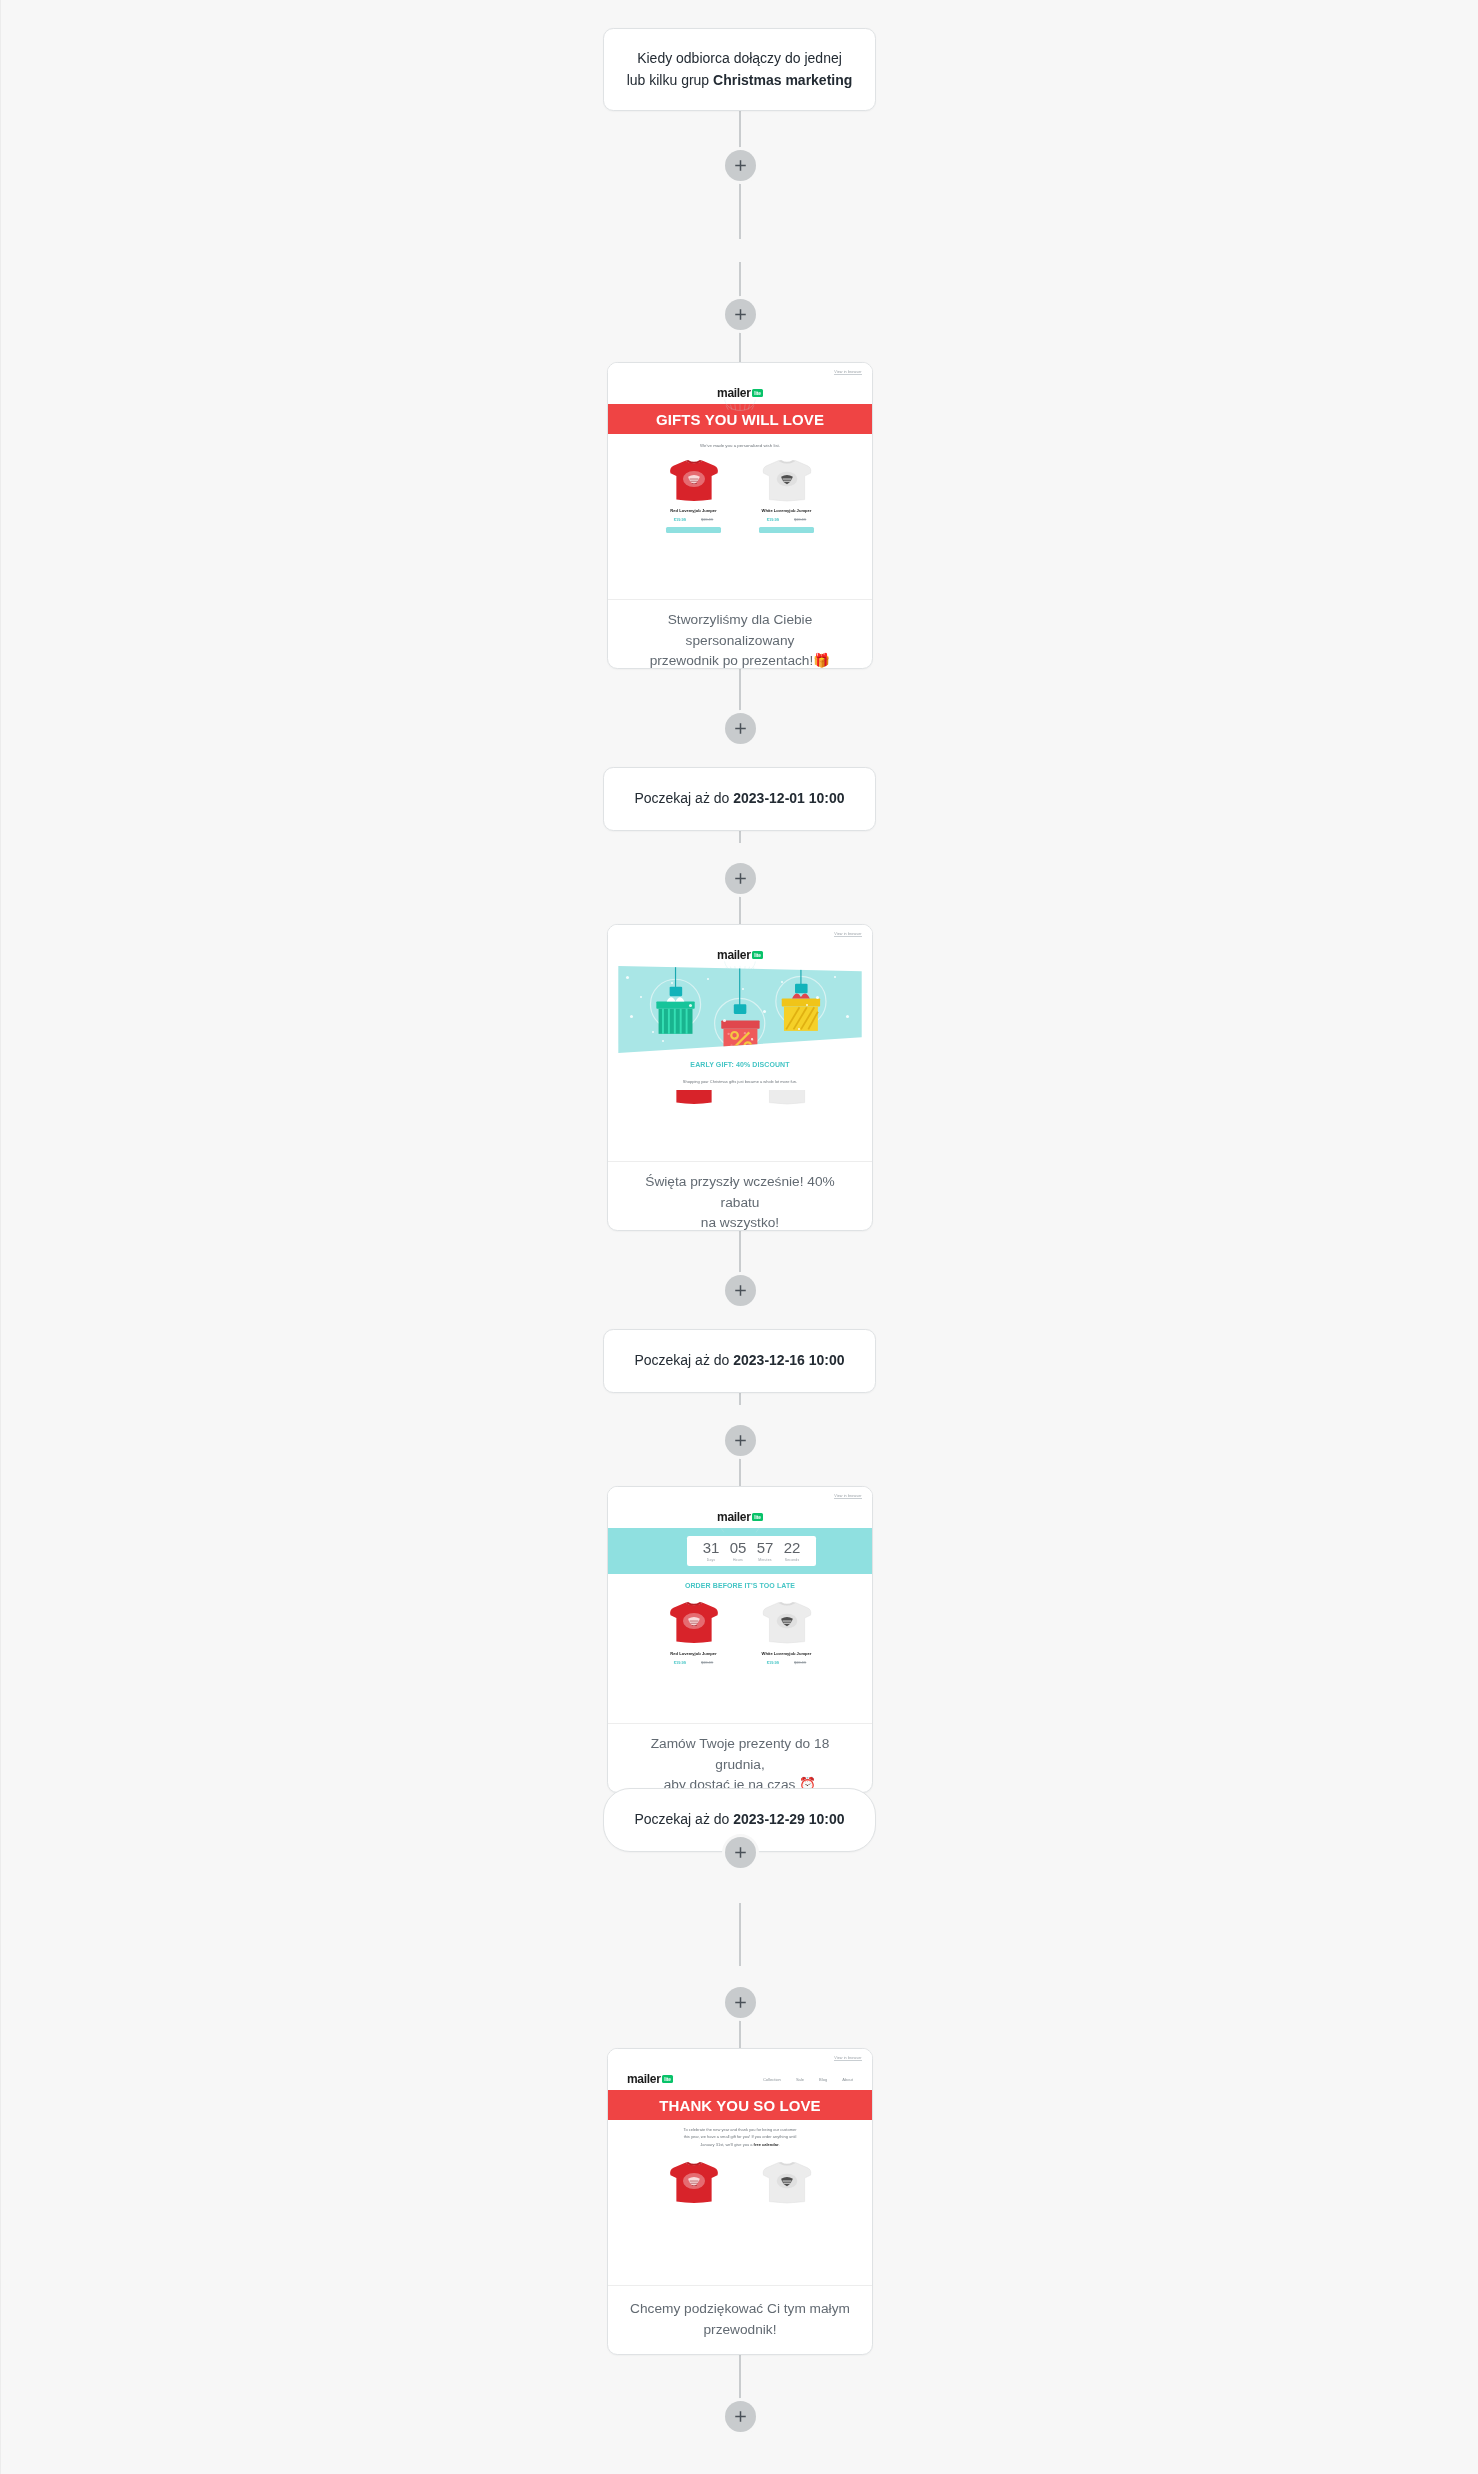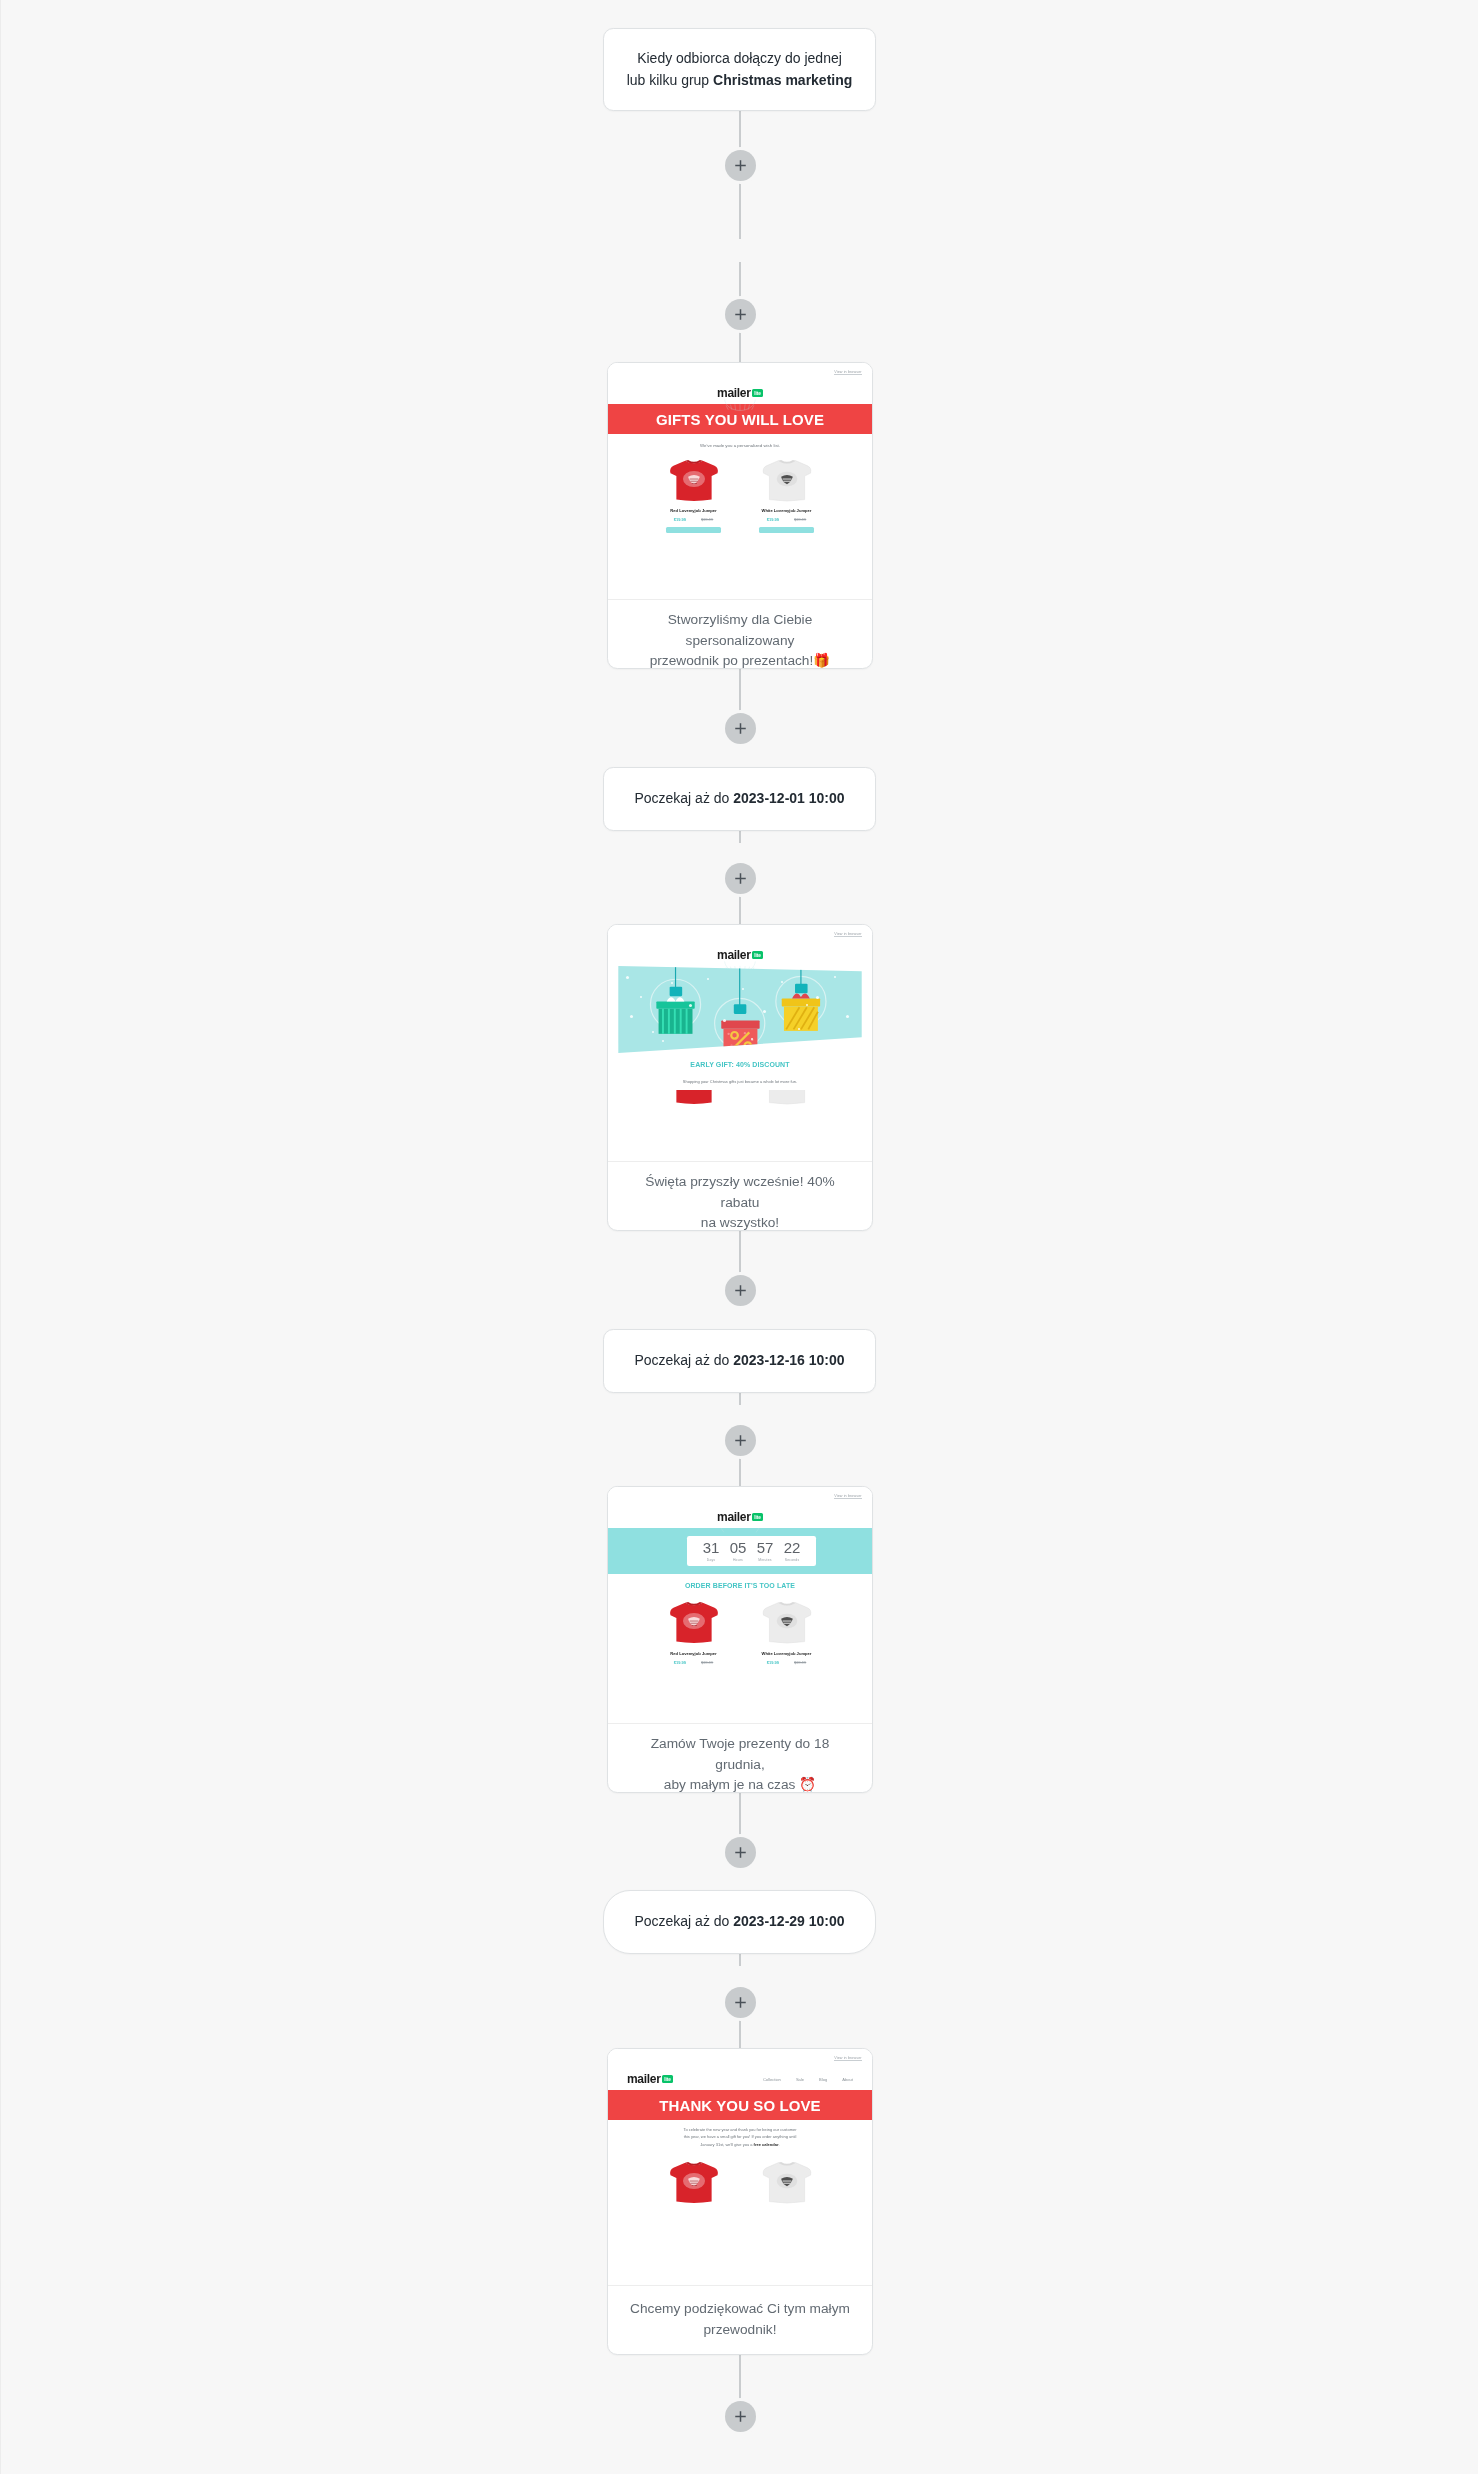--- a/index.html
+++ b/index.html
@@ -532,32 +532,32 @@
               <span class="price-new">$19.99</span>
               <span class="price-old">$39.99</span>
             </div>
           </div>
         </div>
       </div>
     </div>
     <div class="email-caption">
       <div>
         <span>Zamów Twoje prezenty do 18 grudnia,</span><br>
-        <span>aby małym je na czas ⏰</span>
+        <span>aby dostać je na czas ⏰</span>
       </div>
     </div>
   </div>
 
   <div class="plus-node" style="top:1837px;">
     <svg width="15" height="15" viewBox="0 0 20 20">
       <path d="M9 3h2v14H9zM3 9h14v2H3z" fill="#4a5158"></path>
     </svg>
   </div>
 
-  <div class="node txt-node" style="top:1890px; height:64px;border-radius:27px;">
+  <div class="node txt-node" style="top:1788px; height:64px;border-radius:27px;">
     <div>
       <span>Poczekaj aż do </span><b>2023-12-29 10:00</b>
     </div>
   </div>
 
   <div class="plus-node" style="top:1987px;">
     <svg width="15" height="15" viewBox="0 0 20 20">
       <path d="M9 3h2v14H9zM3 9h14v2H3z" fill="#4a5158"></path>
     </svg>
   </div>

